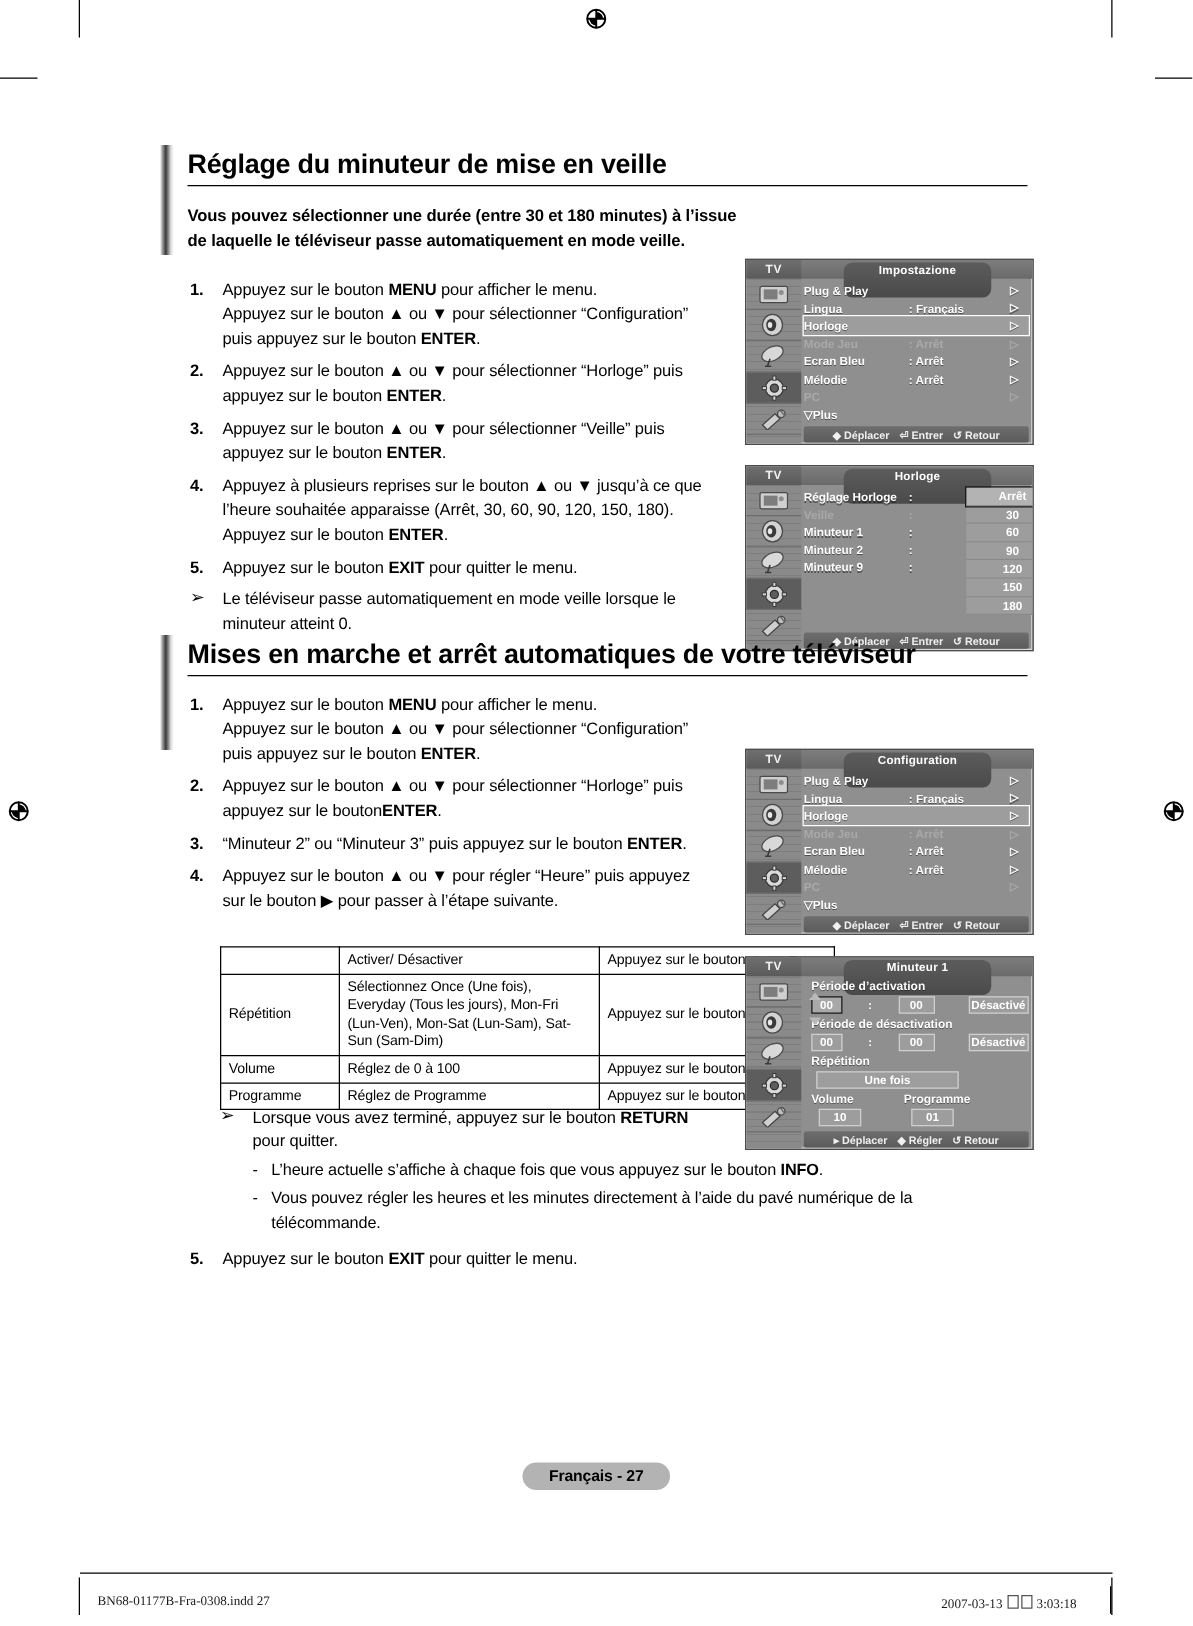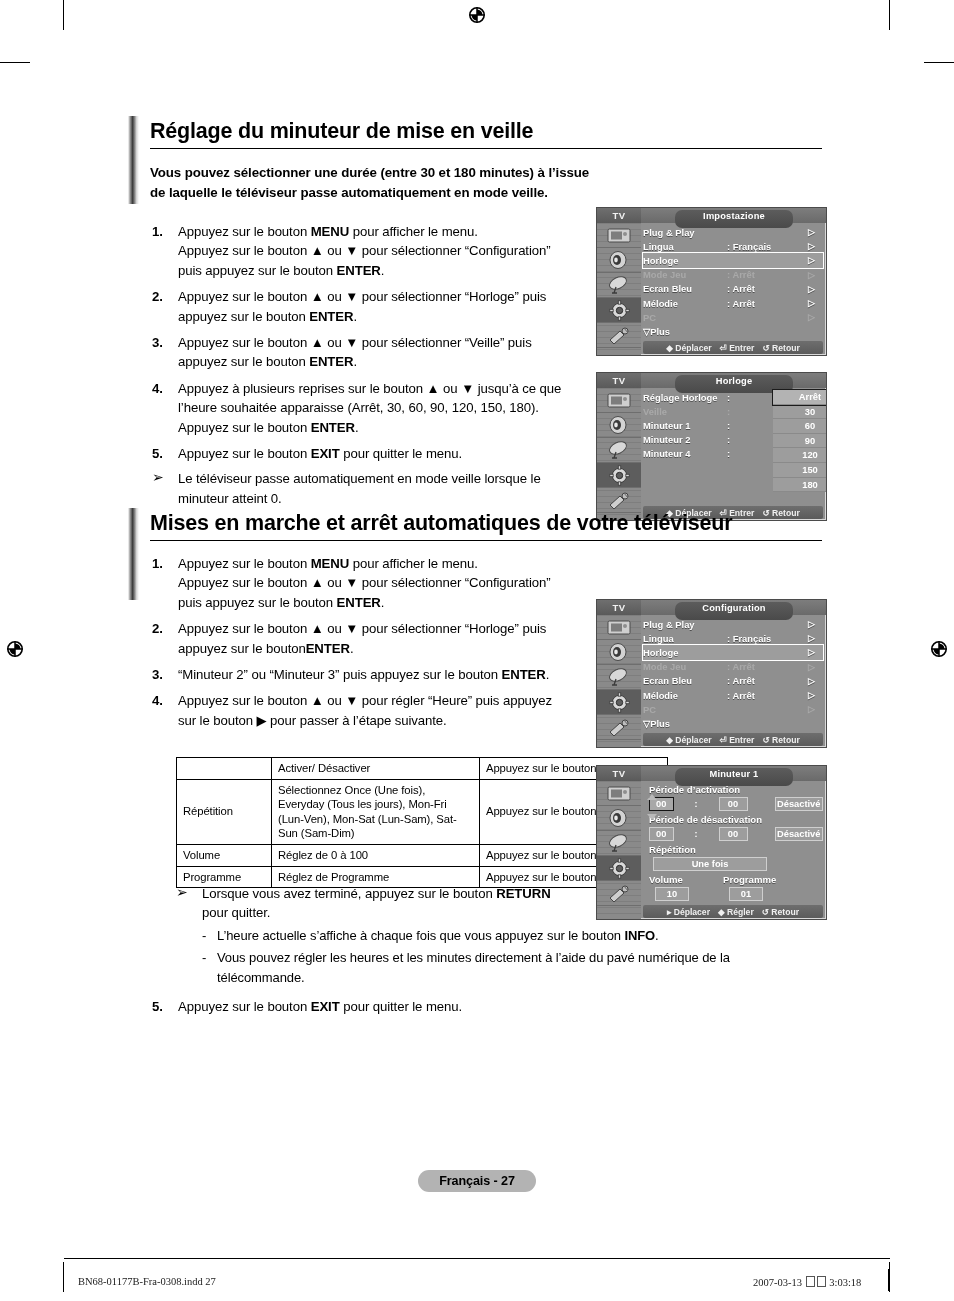--- a/index.html
+++ b/index.html
@@ -63,21 +63,21 @@
     position:absolute;left:0;top:0;width:100%;height:15px;
     background:linear-gradient(to bottom,#7d7d7d,#6a6a6a);
   }
   .osd-tv{
     position:absolute;left:0;top:0;width:44px;height:15px;
     background:linear-gradient(to bottom,#6f6f6f,#5a5a5a);
     color:#f2f2f2;font-weight:bold;font-size:9.5px;
     text-align:center;line-height:15px;letter-spacing:.5px;
   }
   .osd-title{
-    position:absolute;left:78px;top:1.5px;width:118px;height:18px;
+    position:absolute;left:78px;top:1.5px;width:118px;height:28px;
     background:linear-gradient(to bottom,#5c5c5c,#4a4a4a);
     border-radius:7px;color:#fff;font-weight:bold;font-size:9.3px;
     text-align:center;line-height:12px;letter-spacing:.2px;
   }
   .osd-side{
     position:absolute;left:0;top:15px;width:44px;bottom:0;
     background:repeating-linear-gradient(0deg,#8a8a8a 0 5px,#7e7e7e 5px 6px);
   }
   .osd-ico{
     position:relative;width:44px;height:24px;border-bottom:1px solid #6e6e6e;
@@ -389,21 +389,21 @@
         </div>
       <div class="osd-row">
           <span class="lbl">Minuteur 1</span>
           <span>:</span>
         </div>
       <div class="osd-row">
           <span class="lbl">Minuteur 2</span>
           <span>:</span>
         </div>
       <div class="osd-row">
-          <span class="lbl">Minuteur 4</span>
+          <span class="lbl">Minuteur 9</span>
           <span>:</span>
         </div>
 
       <div class="clk-list">
         <div class="clk-item sel">Arrêt</div>
         <div class="clk-item">30</div>
         <div class="clk-item">60</div>
         <div class="clk-item">90</div>
         <div class="clk-item">120</div>
         <div class="clk-item">150</div>

